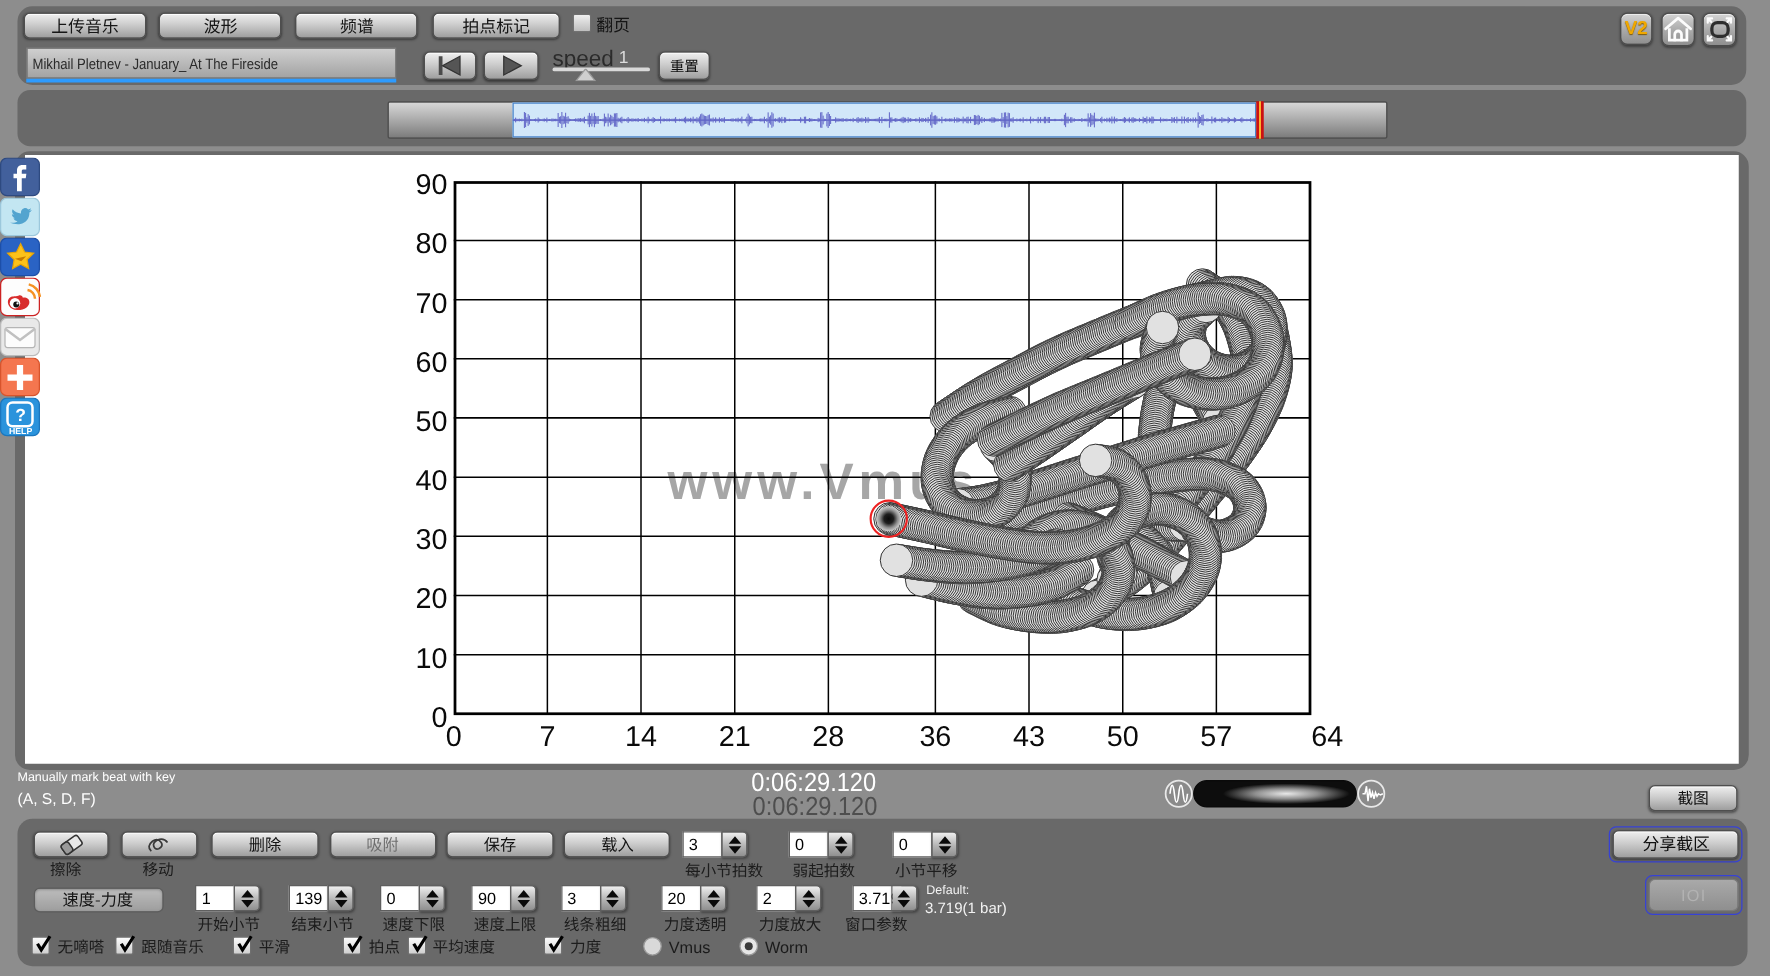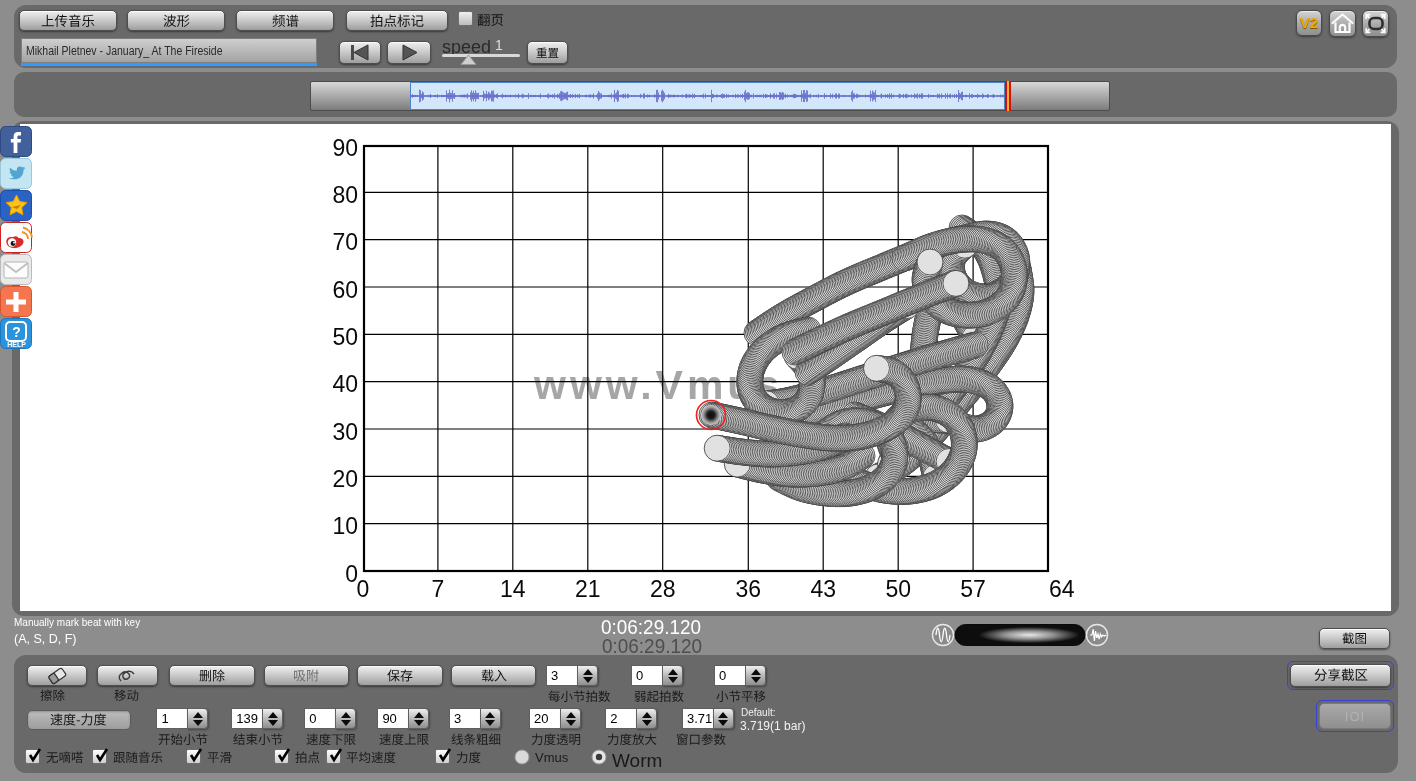--- a/index.html
+++ b/index.html
@@ -2691,21 +2691,21 @@
     </g>
   </svg>
 <svg class="abs" style="left:514px;top:749px" width="16" height="16">
     <circle cx="8" cy="8" r="7" fill="#d9d9d9" stroke="#9a9a9a"></circle>
   </svg>
 <div class="abs" style="left:535px;top:750px;font-size:13px;color:#1a1a1a">Vmus</div>
 <svg class="abs" style="left:591px;top:749px" width="16" height="16">
     <circle cx="8" cy="8" r="7" fill="#e6e6e6" stroke="#9a9a9a"></circle>
     <circle cx="8" cy="8" r="3.2" fill="#3a3a3a"></circle>
   </svg>
-<div class="abs" style="left:612px;top:750px;font-size:19px;color:#1a1a1a">Worm</div>
+<div class="abs" style="left:612px;top:750px;font-size:13px;color:#1a1a1a">Worm</div>
 <div class="abs" style="left:1287px;top:660.5px;width:107px;height:29px;border:1.5px solid #3742d6;border-radius:6px"></div>
 <div class="btn" style="left:1290px;top:663.5px;width:101px;height:23px"></div>
 <svg class="cjk " style="left:1313.5px;top:668.2px;width:54.0px;height:13.5px" viewBox="0 0 4000 1000">
     <g fill="#111" transform="translate(0,880) scale(1,-1)">
       <use href="#c64" x="0"></use>
       <use href="#c65" x="1000"></use>
       <use href="#c16" x="2000"></use>
       <use href="#c66" x="3000"></use>
     </g>
   </svg>

